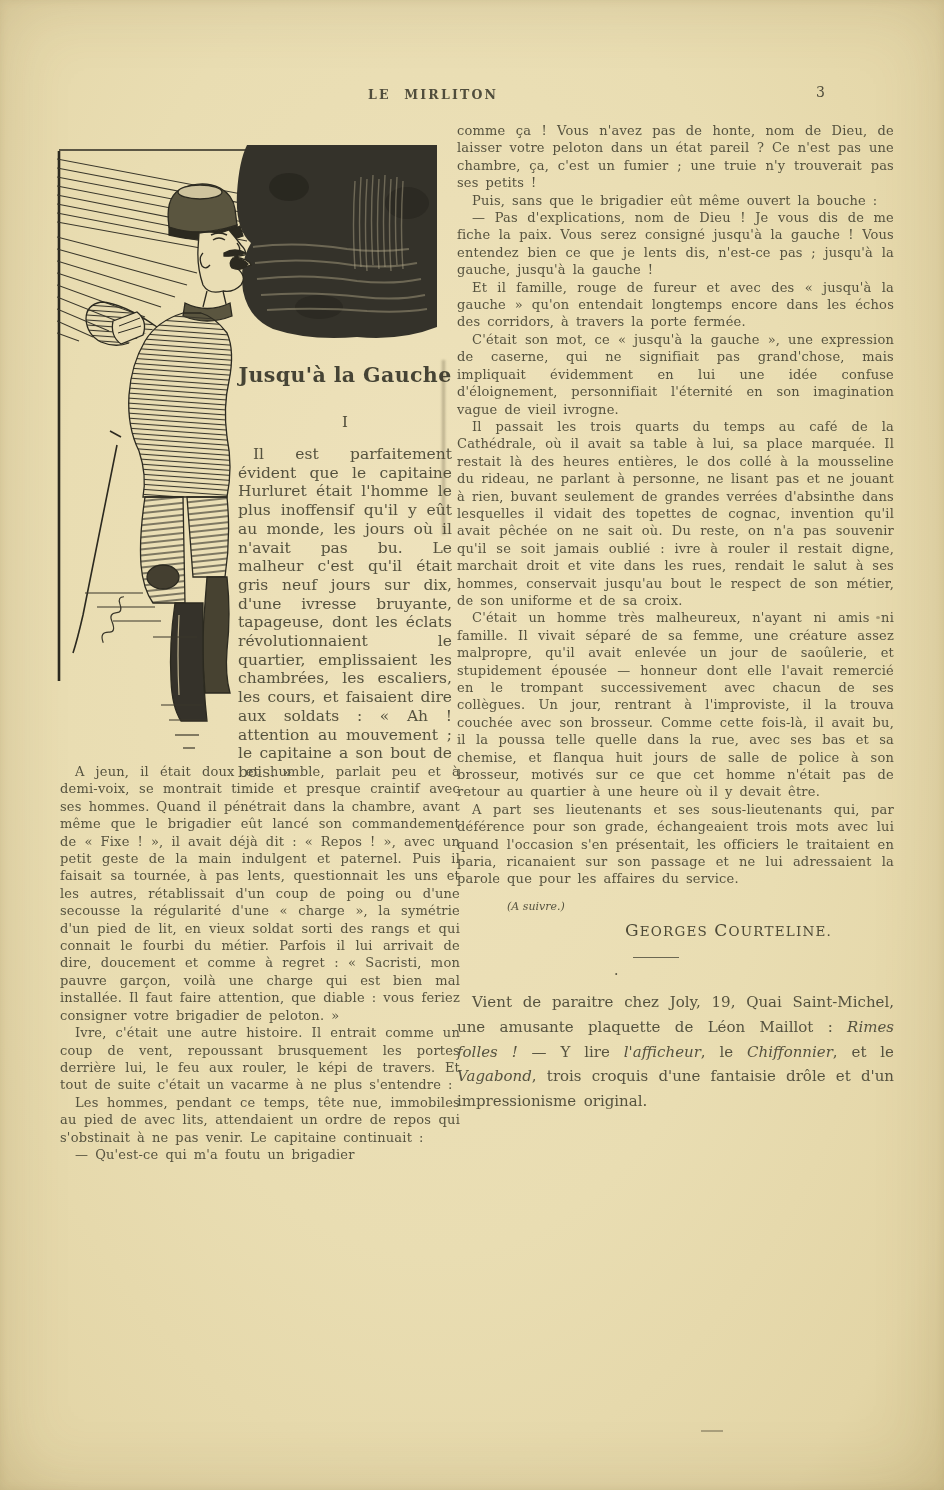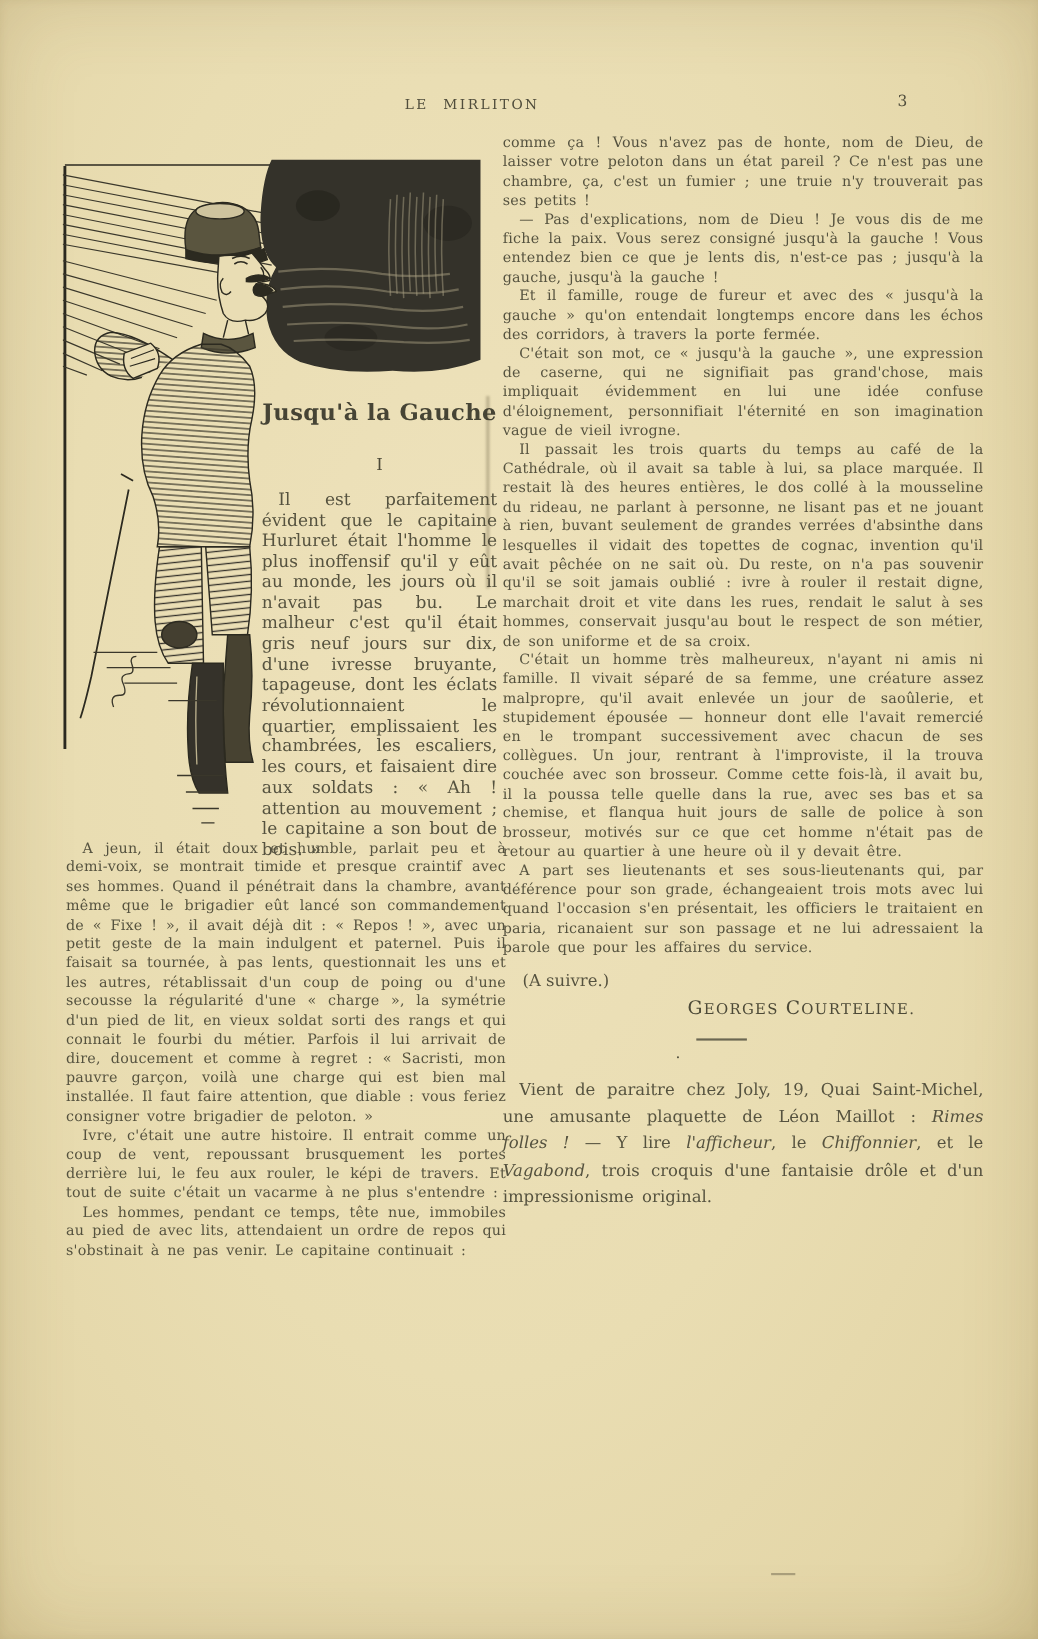--- a/index.html
+++ b/index.html
@@ -10,21 +10,21 @@
     font-family:"DejaVu Serif","Liberation Serif",serif;
     color:#55523f;
   }
   .page::after{
     content:""; position:absolute; inset:0; pointer-events:none;
     box-shadow: inset 0 0 70px rgba(110,84,36,.18), inset 0 0 8px rgba(110,84,36,.10);
   }
   
   .masthead{
     position:absolute; left:368px; top:87px;
-    font-size:12.5px; letter-spacing:2.2px; word-spacing:7px; font-weight:normal; color:#504d3c;
+    font-size:12.5px; letter-spacing:2.2px; word-spacing:7px; font-weight:bold; color:#504d3c;
   }
   .pagenum{
     position:absolute; left:816px; top:84px; font-size:14px; color:#504d3c;
   }
   
   .col-left{ position:absolute; left:60px; top:145px; width:400px; }
   .col-right{ position:absolute; left:457px; top:122px; width:437px; }
   .paras p{
     margin:0; text-indent:15px; text-align:justify;
     font-size:13px; line-height:17.4px; word-spacing:2.6px; letter-spacing:.2px;
@@ -37,21 +37,21 @@
   .article-title{
     margin:0; font-size:20.5px; font-weight:bold; letter-spacing:.4px;
     text-align:center; color:#464435; white-space:nowrap;
   }
   .numeral{ margin-top:26px; text-align:center; font-size:15px; color:#4c4937; }
   .intro{
     margin:14px 0 0 0; text-align:justify;
     font-size:15.5px; line-height:18.7px; word-spacing:2.2px; text-indent:15px;
   }
   
-  .suivre{ margin:12px 0 0 18px; font-size:15px; }
+  .suivre{ margin:12px 0 0 50px; font-style:italic; font-size:11px; }
   .byline{ margin:7px 62px 0 0; text-align:right; letter-spacing:1.2px; color:#4c4937; }
   .byline .big{ font-size:17px; } .byline .small{ font-size:13.5px; }
   .rule{ width:46px; height:1.5px; background:#6b675２px;
          background:#6b6752; margin:17px 0 0 176px; }
   .dot{ margin:8px 0 0 157px; font-size:14px; line-height:8px; }
   .annonce{
     margin:16px 0 0 0; text-align:justify; text-indent:15px;
     font-size:15px; line-height:24.6px; word-spacing:2.8px;
   }
   .annonce .it{ font-style:italic; }
@@ -186,26 +186,28 @@
         <h1 class="article-title">Jusqu'à la Gauche</h1>
         <div class="numeral">I</div>
         <p class="intro">Il est parfaitement évident que le capitaine Hurluret était l'homme le plus inoffensif qu'il y eût au monde, les jours où il n'avait pas bu. Le malheur c'est qu'il était gris neuf jours sur dix, d'une ivresse bruyante, tapageuse, dont les éclats révolutionnaient le quartier, emplissaient les chambrées, les escaliers, les cours, et faisaient dire aux soldats : « Ah ! attention au mouvement ; le capitaine a son bout de bois. »</p>
       </div>
     </div>
 
     <div class="paras">
         <p>A jeun, il était doux et humble, parlait peu et à demi-voix, se montrait timide et presque craintif avec ses hommes. Quand il pénétrait dans la chambre, avant même que le brigadier eût lancé son commandement de « Fixe ! », il avait déjà dit : « Repos ! », avec un petit geste de la main indulgent et paternel. Puis il faisait sa tournée, à pas lents, questionnait les uns et les autres, rétablissait d'un coup de poing ou d'une secousse la régularité d'une « charge », la symétrie d'un pied de lit, en vieux soldat sorti des rangs et qui connait le fourbi du métier. Parfois il lui arrivait de dire, doucement et comme à regret : « Sacristi, mon pauvre garçon, voilà une charge qui est bien mal installée. Il faut faire attention, que diable : vous feriez consigner votre brigadier de peloton. »</p>
         <p>Ivre, c'était une autre histoire. Il entrait comme un coup de vent, repoussant brusquement les portes derrière lui, le feu aux rouler, le képi de travers. Et tout de suite c'était un vacarme à ne plus s'entendre :</p>
         <p>Les hommes, pendant ce temps, tête nue, immobiles au pied de avec lits, attendaient un ordre de repos qui s'obstinait à ne pas venir. Le capitaine continuait :</p>
+        <p>— Qu'est-ce qui m'a foutu un brigadier</p>
       </div>
   </div>
 
   <div class="col-right">
     <div class="paras">
         <p class="noindent">comme ça ! Vous n'avez pas de honte, nom de Dieu, de laisser votre peloton dans un état pareil ? Ce n'est pas une chambre, ça, c'est un fumier ; une truie n'y trouverait pas ses petits !</p>
+        <p>Puis, sans que le brigadier eût même ouvert la bouche :</p>
         <p>— Pas d'explications, nom de Dieu ! Je vous dis de me fiche la paix. Vous serez consigné jusqu'à la gauche ! Vous entendez bien ce que je lents dis, n'est-ce pas ; jusqu'à la gauche, jusqu'à la gauche !</p>
         <p>Et il famille, rouge de fureur et avec des « jusqu'à la gauche » qu'on entendait longtemps encore dans les échos des corridors, à travers la porte fermée.</p>
         <p>C'était son mot, ce « jusqu'à la gauche », une expression de caserne, qui ne signifiait pas grand'chose, mais impliquait évidemment en lui une idée confuse d'éloignement, personnifiait l'éternité en son imagination vague de vieil ivrogne.</p>
         <p>Il passait les trois quarts du temps au café de la Cathédrale, où il avait sa table à lui, sa place marquée. Il restait là des heures entières, le dos collé à la mousseline du rideau, ne parlant à personne, ne lisant pas et ne jouant à rien, buvant seulement de grandes verrées d'absinthe dans lesquelles il vidait des topettes de cognac, invention qu'il avait pêchée on ne sait où. Du reste, on n'a pas souvenir qu'il se soit jamais oublié : ivre à rouler il restait digne, marchait droit et vite dans les rues, rendait le salut à ses hommes, conservait jusqu'au bout le respect de son métier, de son uniforme et de sa croix.</p>
         <p>C'était un homme très malheureux, n'ayant ni amis ni famille. Il vivait séparé de sa femme, une créature assez malpropre, qu'il avait enlevée un jour de saoûlerie, et stupidement épousée — honneur dont elle l'avait remercié en le trompant successivement avec chacun de ses collègues. Un jour, rentrant à l'improviste, il la trouva couchée avec son brosseur. Comme cette fois-là, il avait bu, il la poussa telle quelle dans la rue, avec ses bas et sa chemise, et flanqua huit jours de salle de police à son brosseur, motivés sur ce que cet homme n'était pas de retour au quartier à une heure où il y devait être.</p>
         <p>A part ses lieutenants et ses sous-lieutenants qui, par déférence pour son grade, échangeaient trois mots avec lui quand l'occasion s'en présentait, les officiers le traitaient en paria, ricanaient sur son passage et ne lui adressaient la parole que pour les affaires du service.</p>
       </div>
 
     <p class="suivre">(A suivre.)</p>
 

